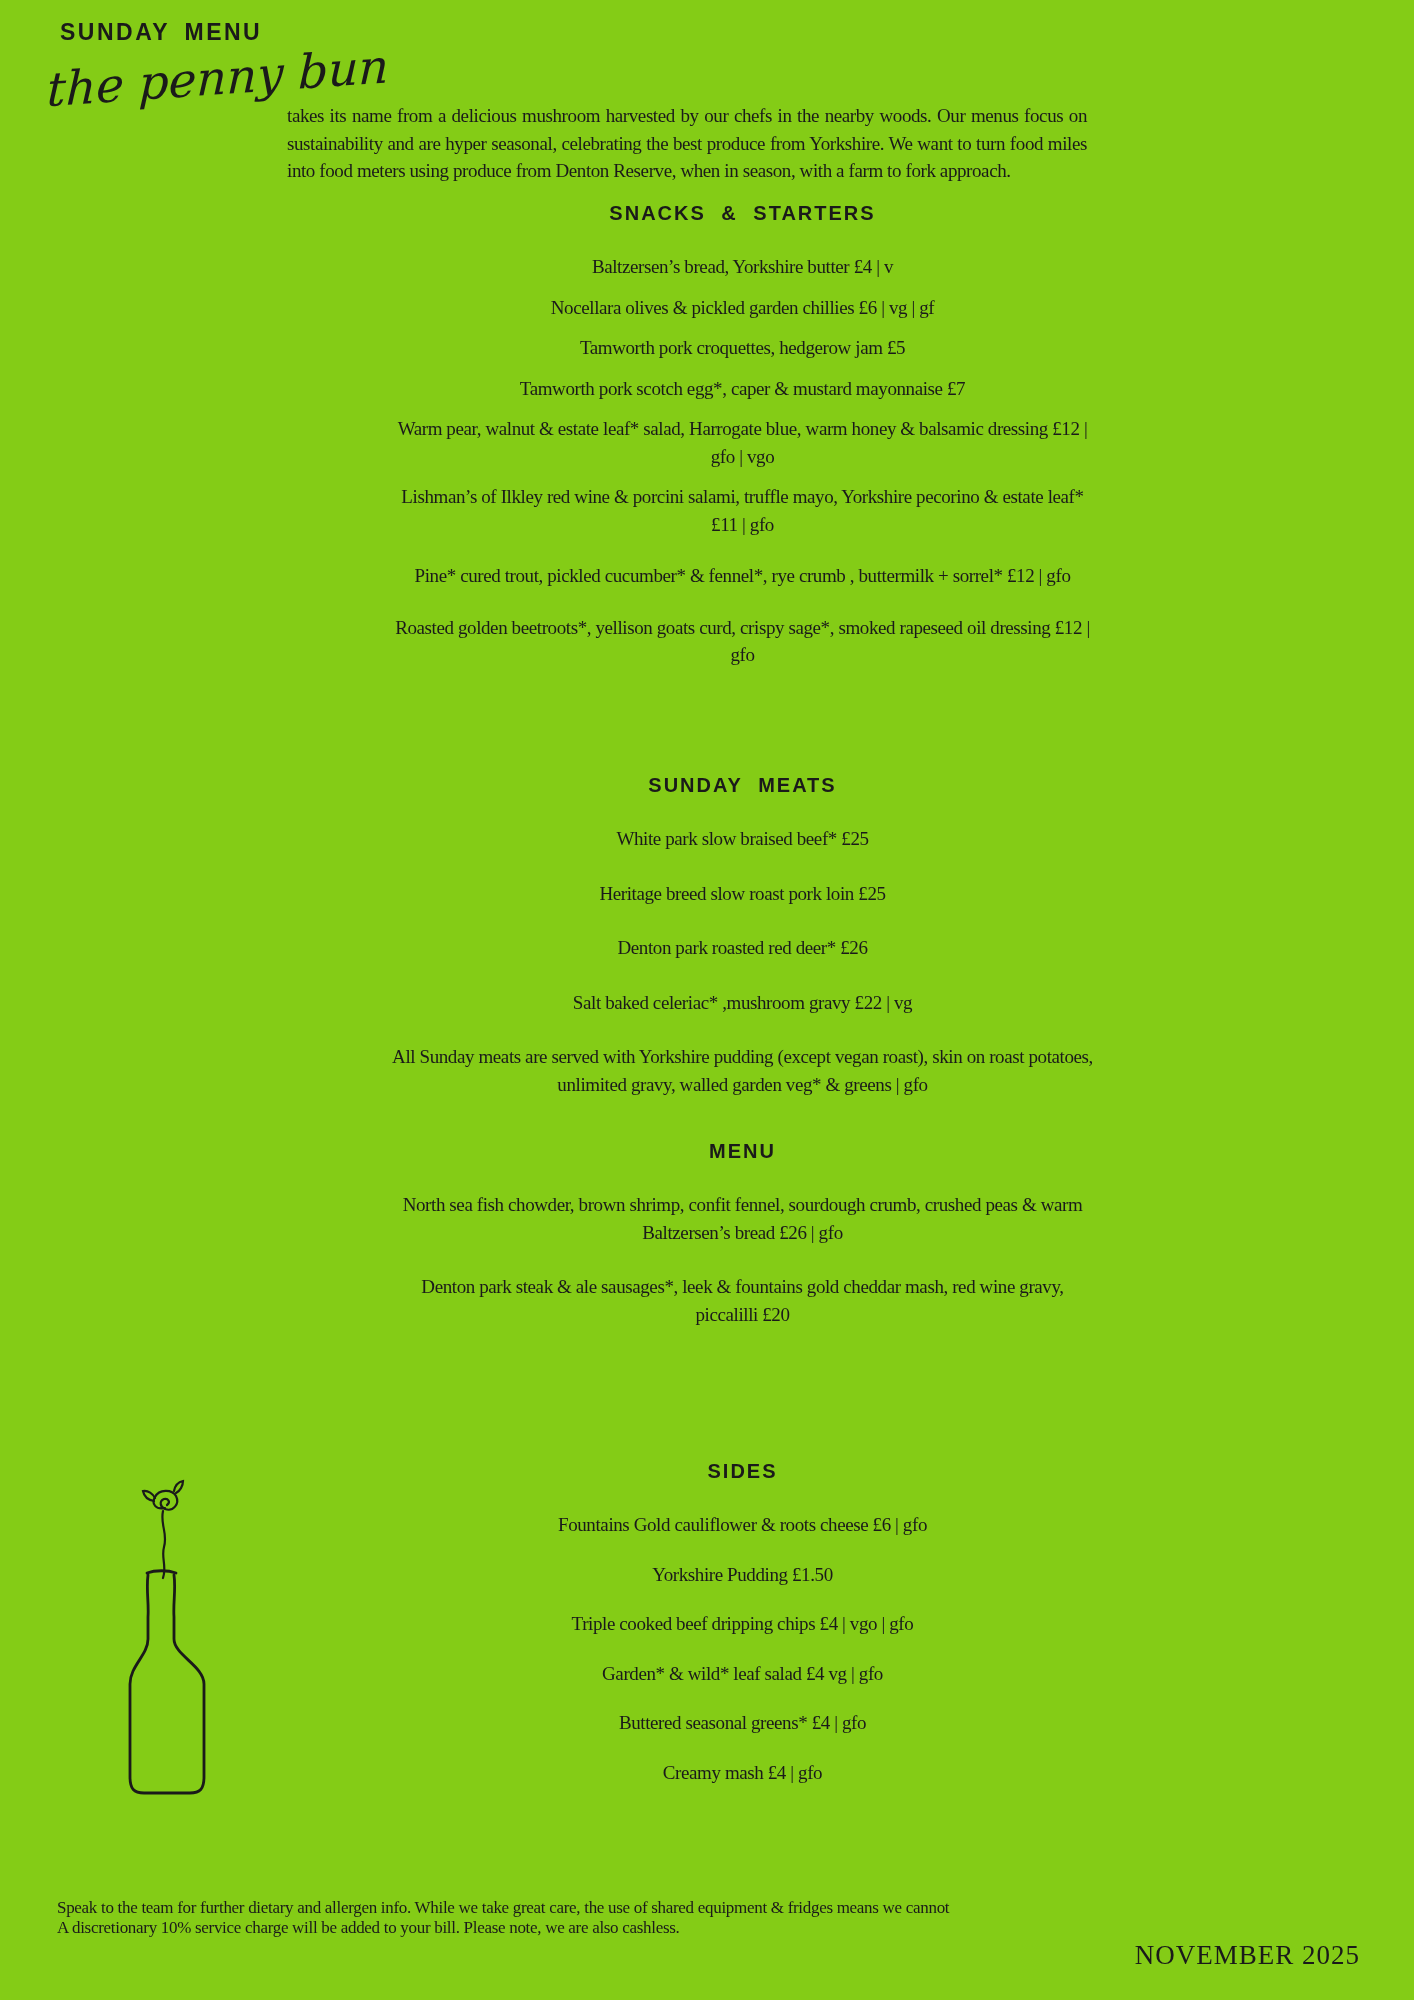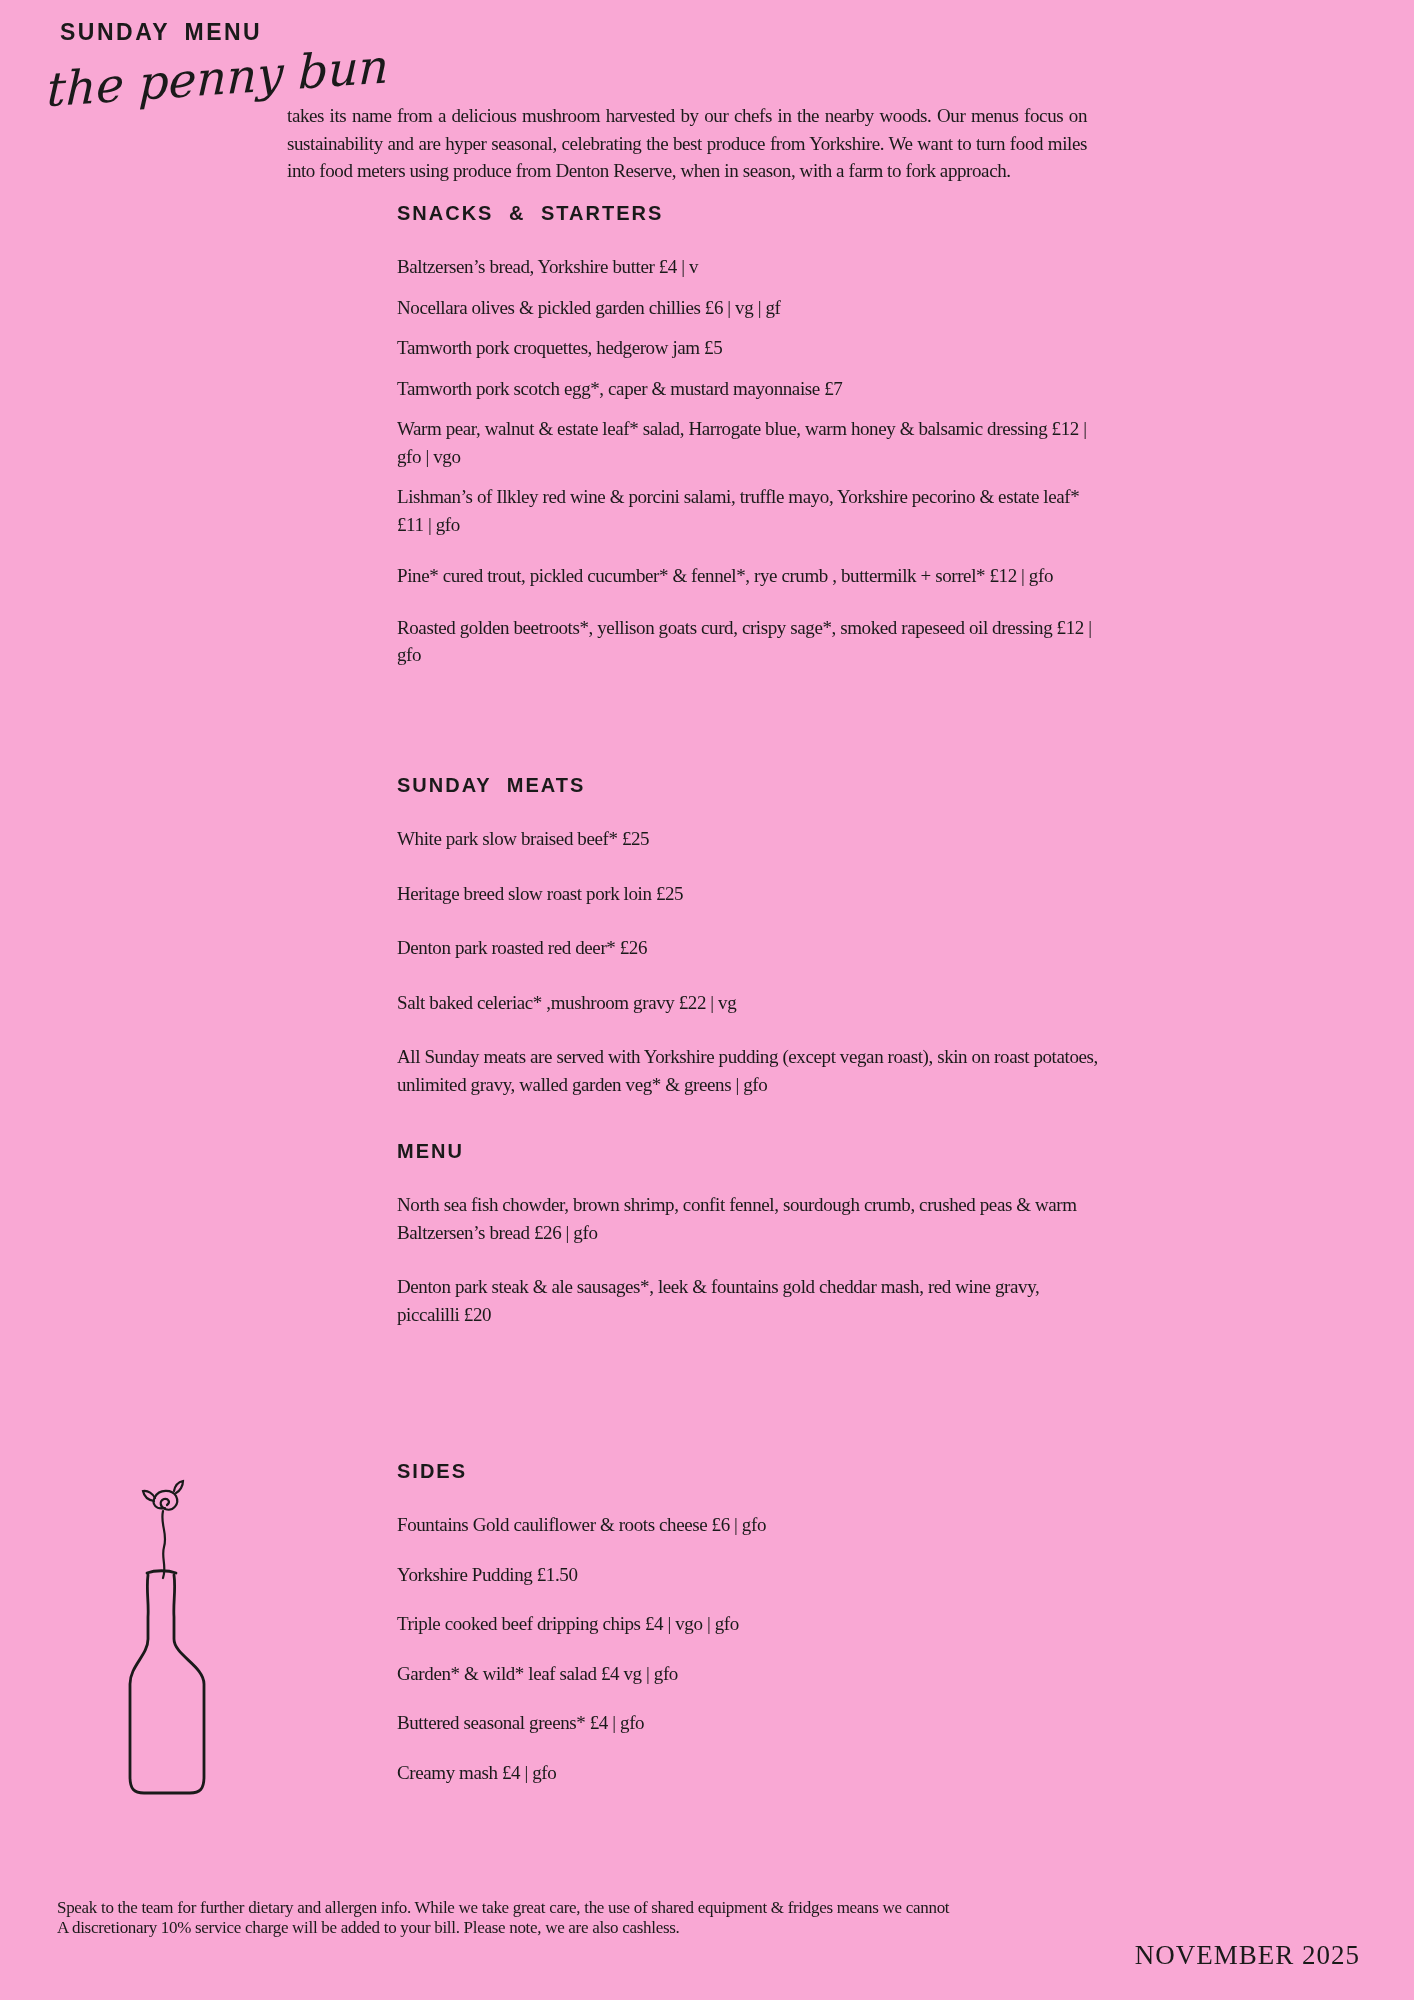--- a/index.html
+++ b/index.html
@@ -1,18 +1,18 @@
 <!DOCTYPE html>
 <html><head>
 <meta charset="utf-8">
 <style>
   html,body { margin:0; padding:0; background:#e8e8e8; }
   .page {
     position:relative; width:1414px; height:2000px; margin:0 auto;
-    background:#f9a8d4; color:#1a1a1a; overflow:hidden;
+    background:#84cc16; color:#1a1a1a; overflow:hidden;
     font-family:"Liberation Serif", serif;
   }
   .page-title {
     position:absolute; left:60px; top:19px;
     font-family:"Liberation Sans", sans-serif;
     font-size:23px; font-weight:600; letter-spacing:2.5px; word-spacing:6px;
   }
   .logo-script {
     position:absolute; left:48px; top:66px; width:250px;
     font-family:"DejaVu Serif", serif; font-style:italic;
@@ -21,21 +21,21 @@
   }
   .intro {
     position:absolute; left:287px; top:102px; width:800px;
     font-size:19px; line-height:27.5px; letter-spacing:-0.4px;
     text-align:justify;
   }
   .menu-col {
     position:absolute; left:386px; top:200px; width:705px;
     font-size:19px; line-height:27.5px; letter-spacing:-0.4px;
   }
-  .sec { position:absolute; left:11px; width:100%; }
+  .sec { position:absolute; left:4px; width:100%;text-align:center; }
   .sec-0 { top:0; }
   .sec-1 { top:572px; }
   .sec-2 { top:938px; }
   .sec-3 { top:1258px; }
   .sec-heading {
     margin:0 0 26px 0;
     font-family:"Liberation Sans", sans-serif;
     font-size:20px; font-weight:600; letter-spacing:2px; word-spacing:8px;
     line-height:27px;
   }

